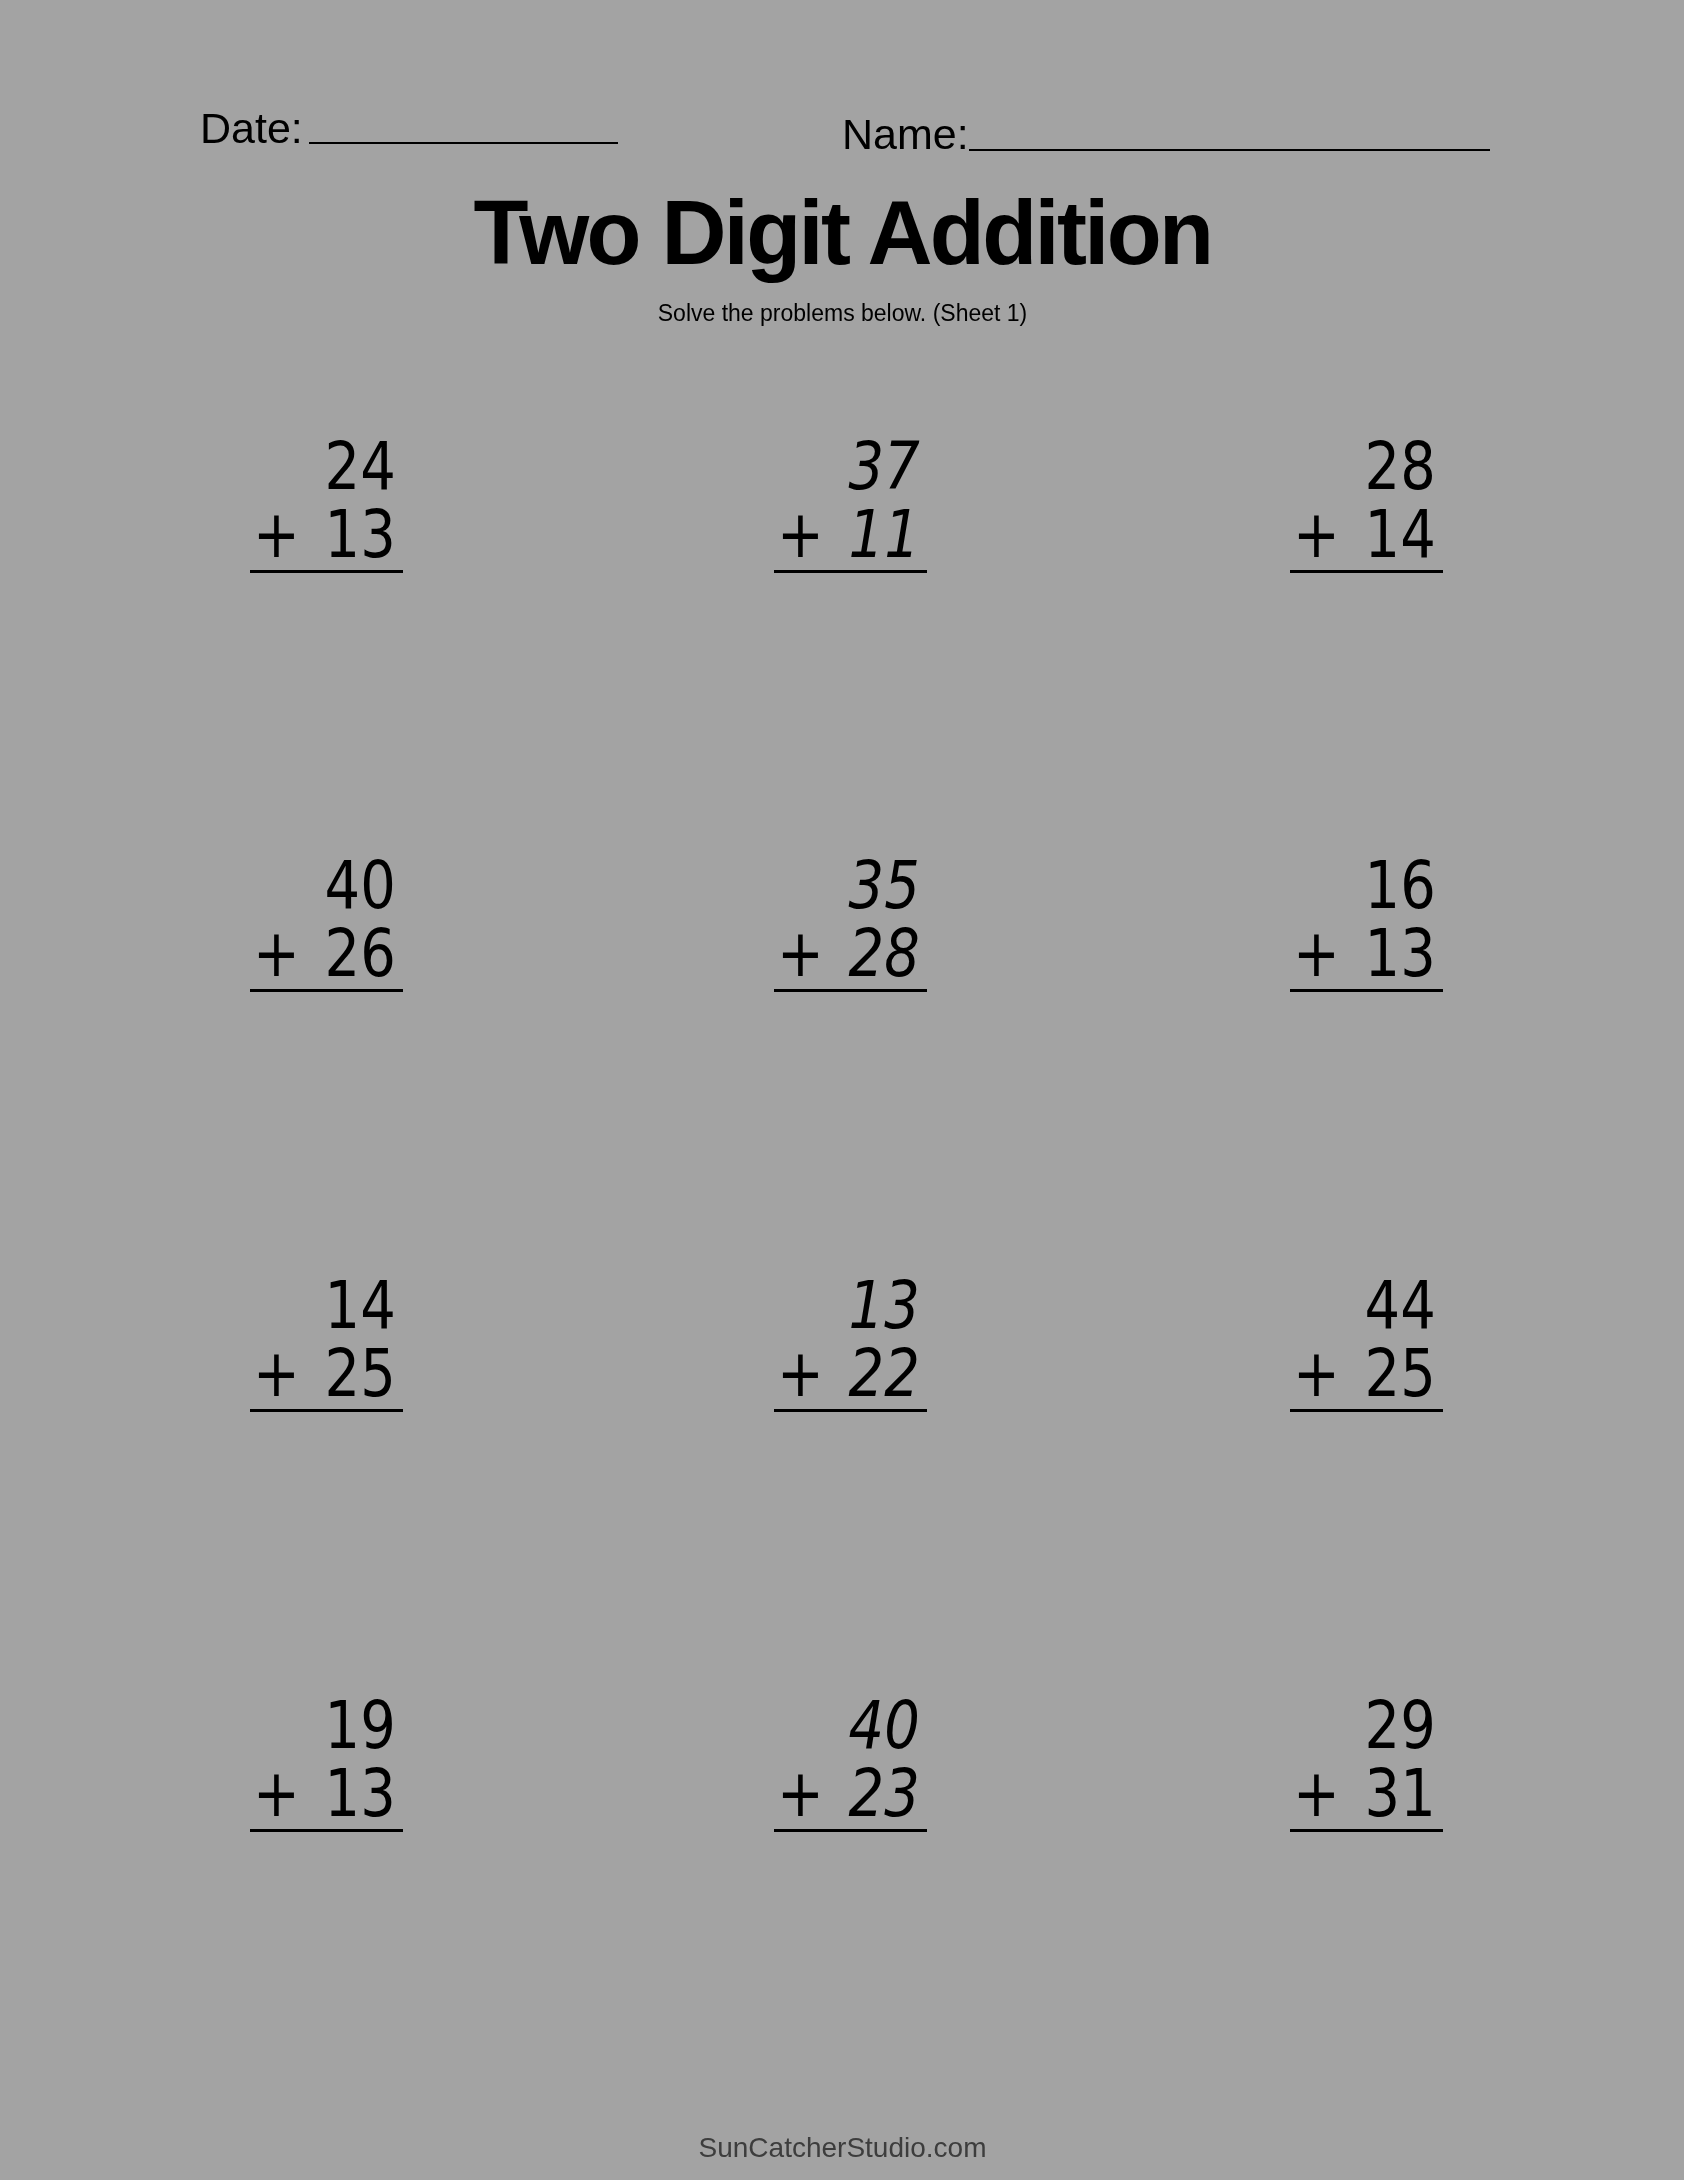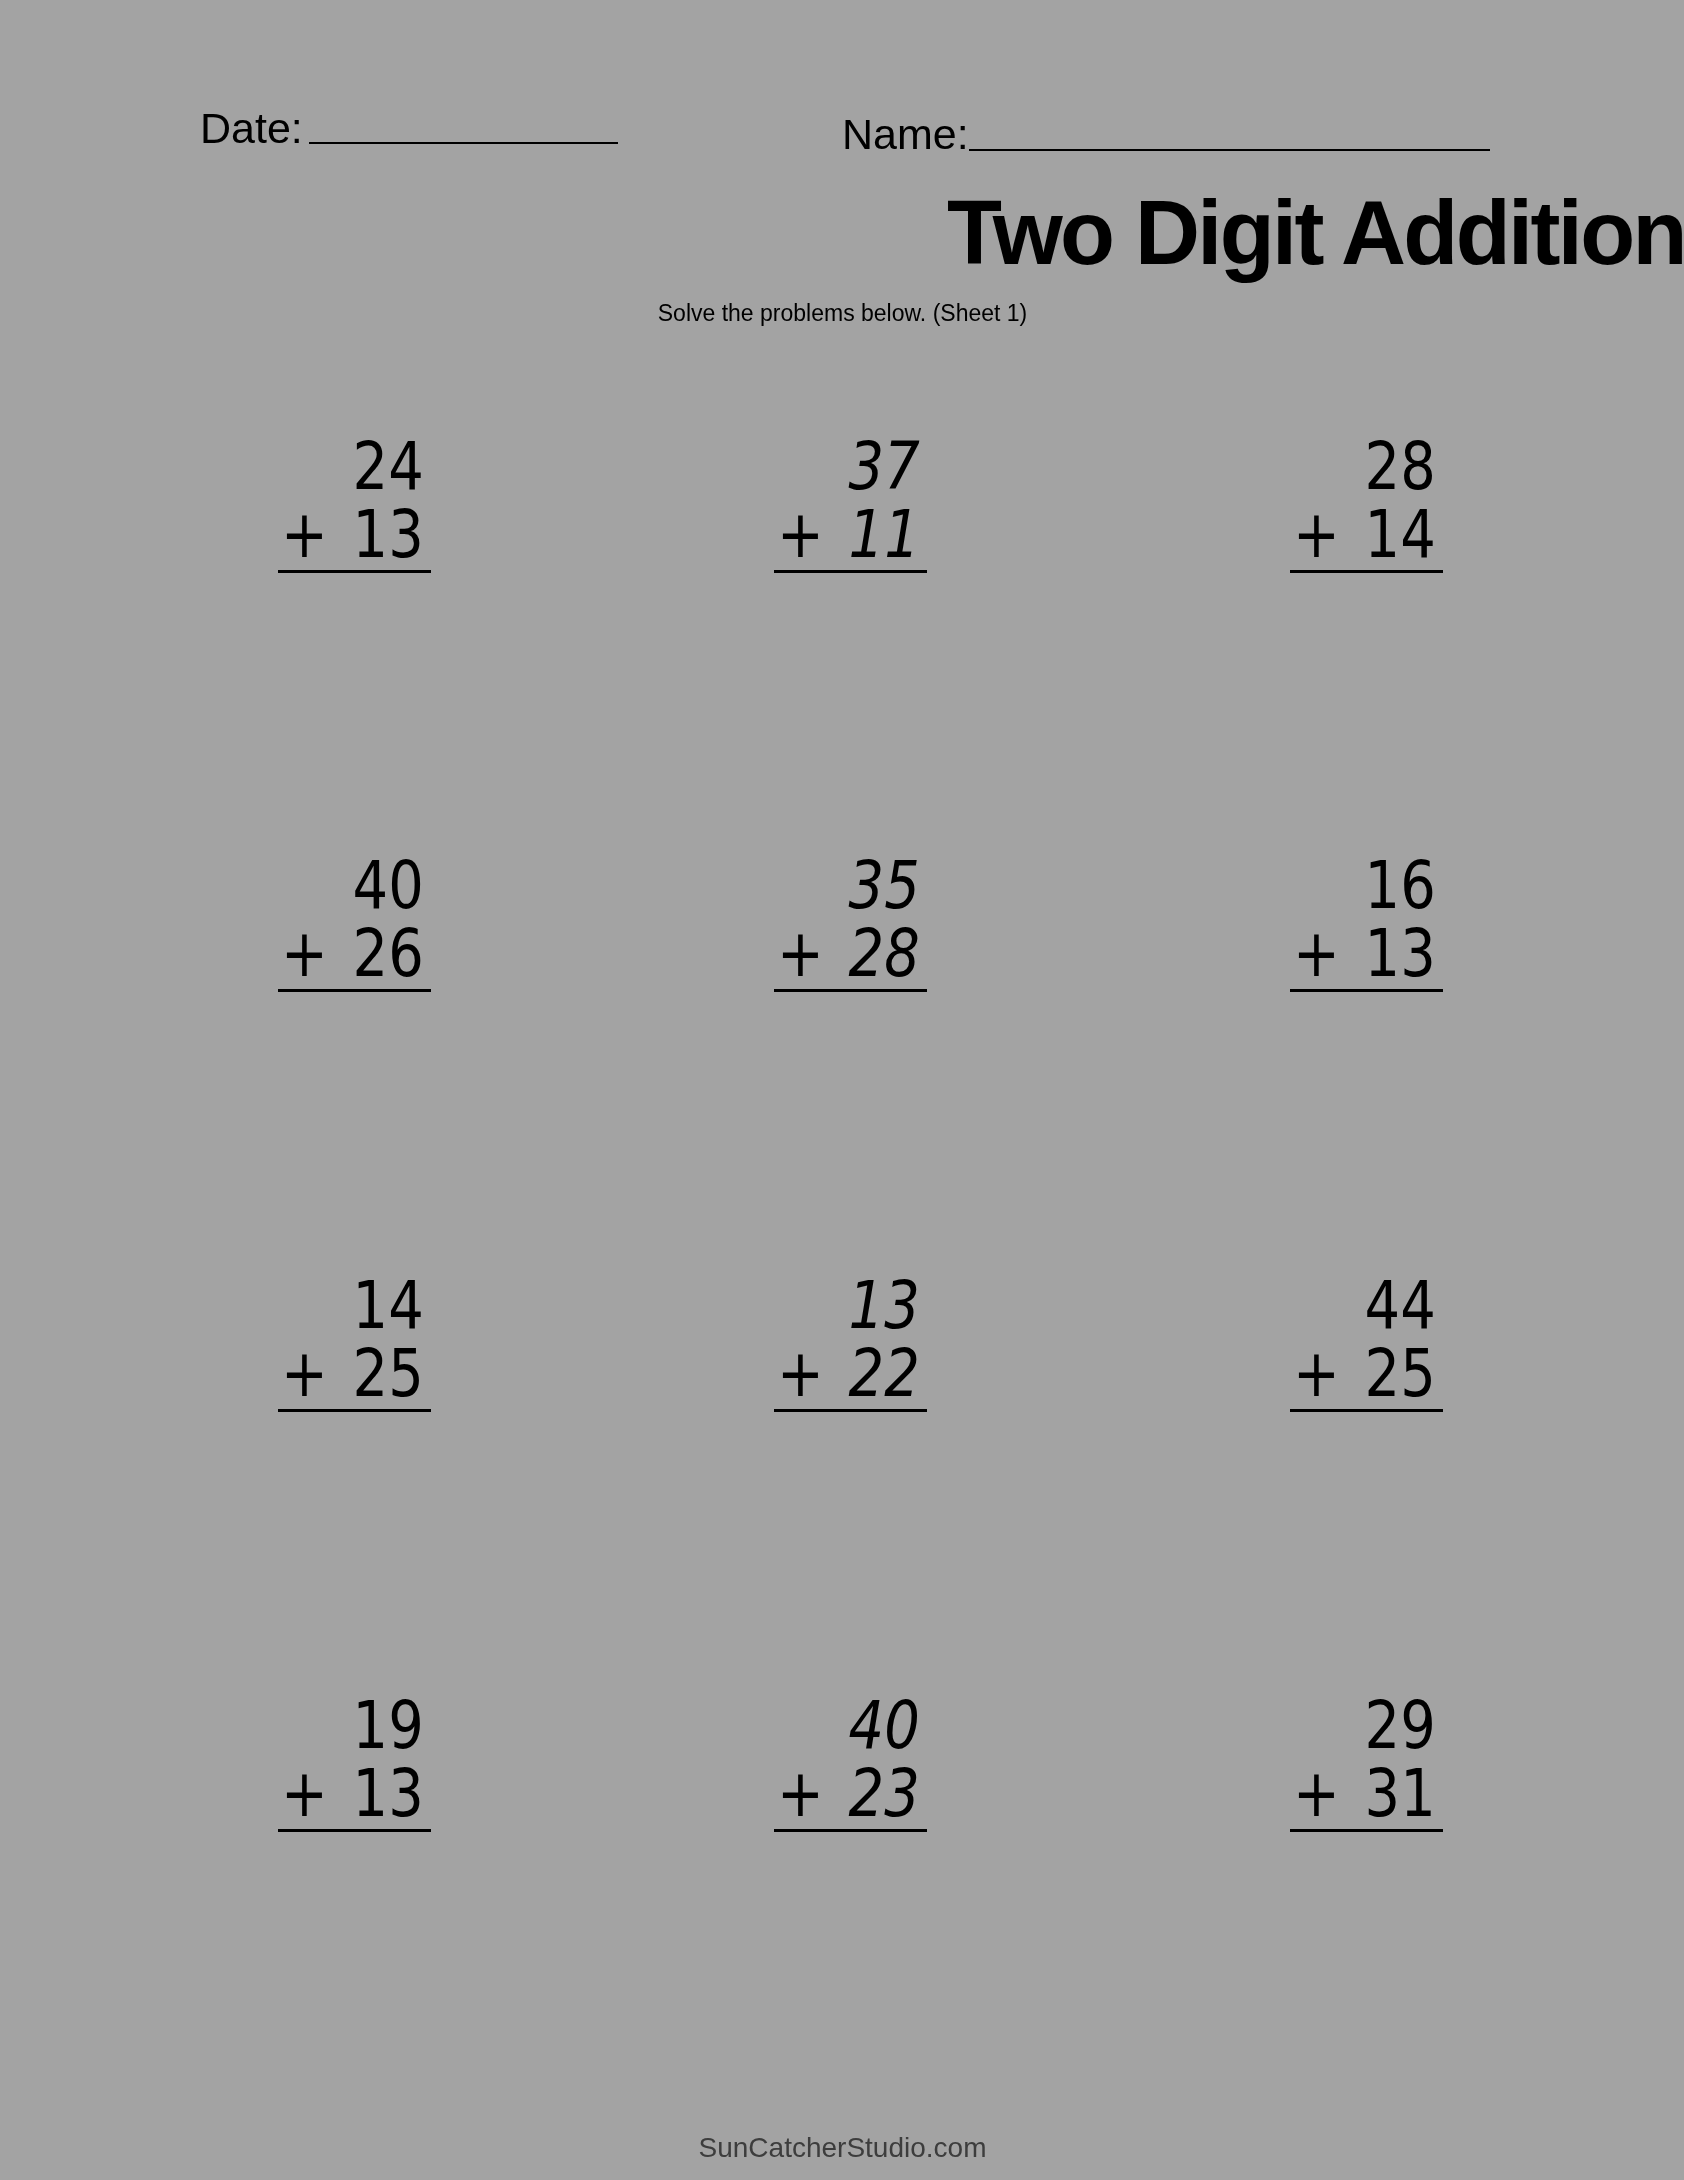--- a/index.html
+++ b/index.html
@@ -35,21 +35,21 @@
   .date-line { left: 309px; top: 142px; width: 309px; }
   .name-line { left: 969px; top: 149px; width: 521px; }
 
   
   .title {
     position: absolute;
     left: 0;
     top: 186px;
     width: 100%;
     margin: 0;
-    text-align: right;
+    text-align: center;
     font-size: 90px;
     line-height: 95px;
     font-weight: 700;
     letter-spacing: -2.6px;
     color: #000000;
   }
   .subtitle {
     position: absolute;
     left: 0;
     top: 291px;
@@ -65,21 +65,21 @@
   
   .problem {
     position: absolute;
     width: 153px;
     font-family: "DejaVu Sans", sans-serif;
     font-size: 65px;
     line-height: 68px;
     color: #000000;
   }
   
-  .c1 { left: 250px; margin-left: 28px; }
+  .c1 { left: 250px; }
   .c2 { left: 774px; font-style: italic; }
   .c3 { left: 1290px; }
   
   .r1 { top: 433px; }
   .r2 { top: 852px; }
   .r3 { top: 1272px; }
   .r4 { top: 1692px; }
 
   .addend-top {
     text-align: right;

